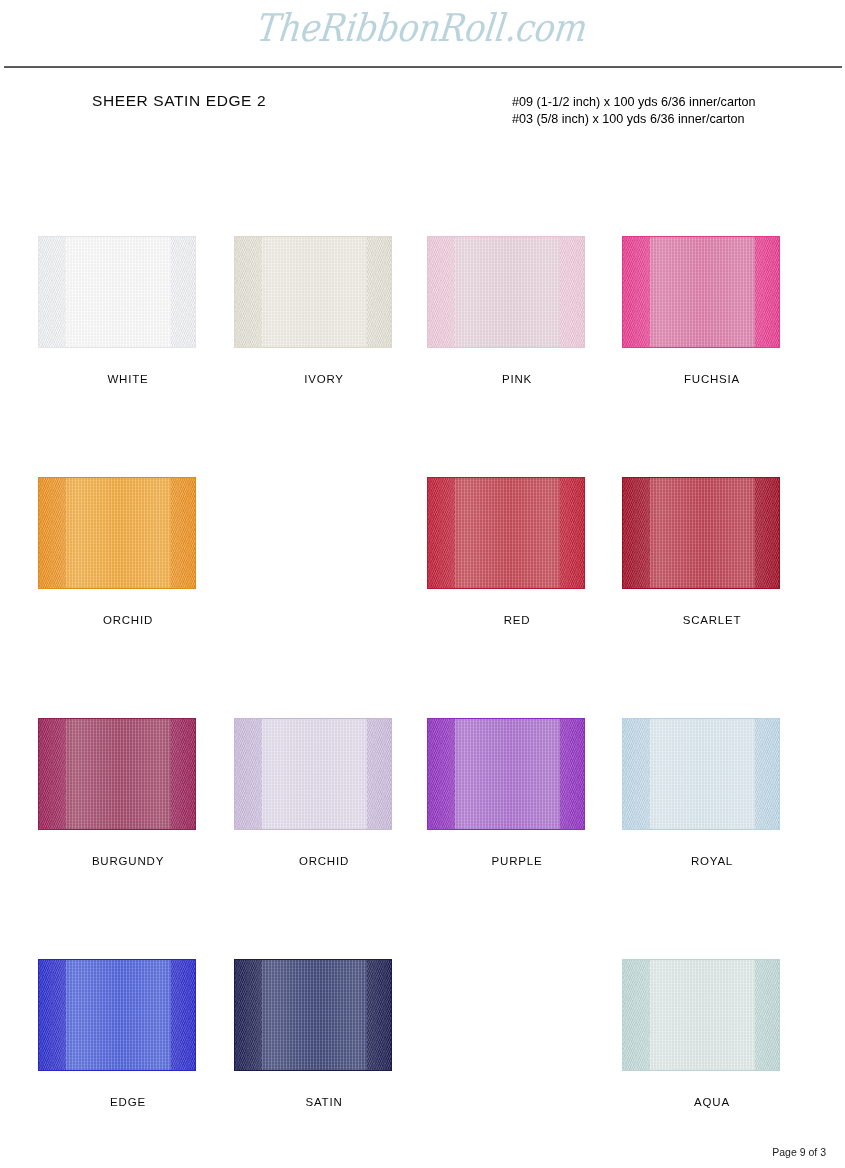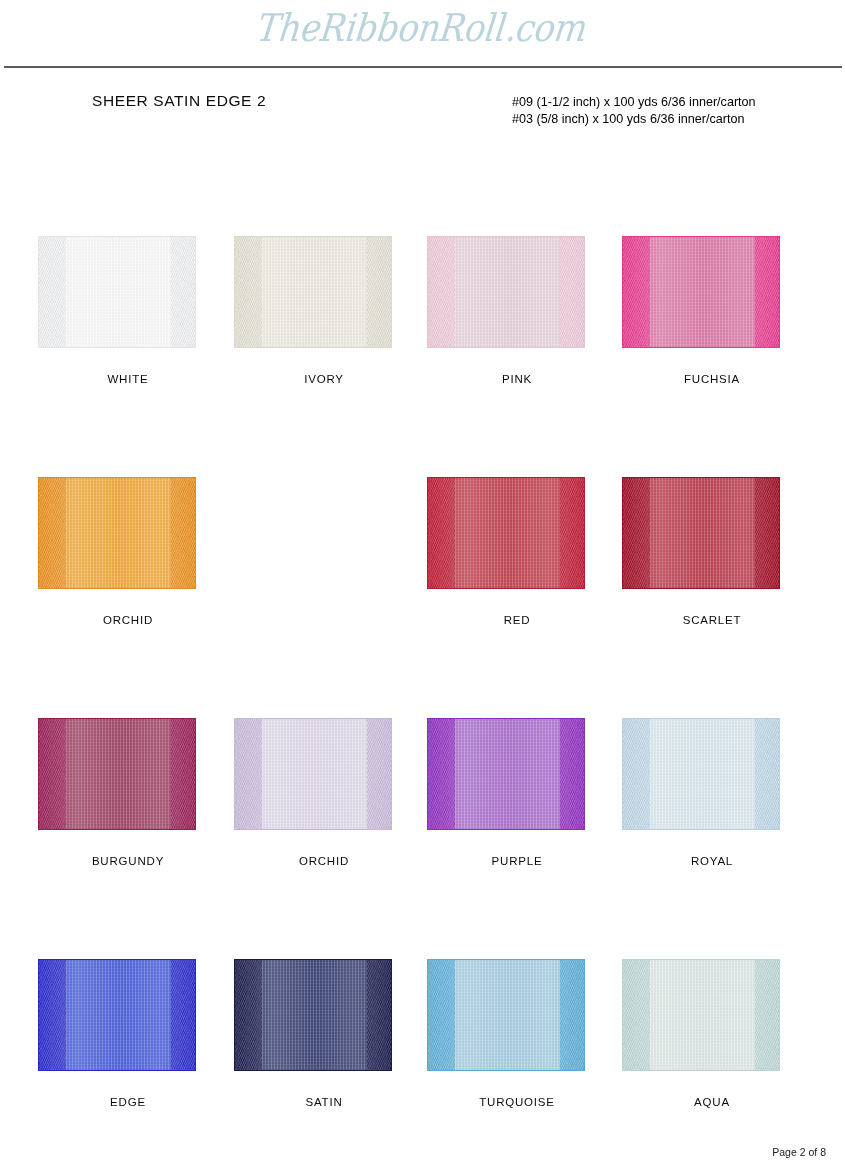--- a/index.html
+++ b/index.html
@@ -313,36 +313,26 @@
       <div class="cell c1">
         <div class="swatch">
           <div class="band edge-l" style="background: rgb(30, 31, 82);"></div>
           <div class="band sheer" style="background: rgb(58, 66, 117);"></div>
           <div class="band edge-r" style="background: rgb(30, 31, 82);"></div>
           <div class="sheen"></div>
           <div class="hairline" style="box-shadow: rgb(26, 27, 73) 0px 0px 0px 1px inset;"></div>
         </div>
         <div class="label">SATIN</div>
       </div>
-      <div class="cell c2">
-        <div class="swatch">
-          <div class="band edge-l" style="background: rgb(98, 179, 221);"></div>
-          <div class="band sheer" style="background: rgb(169, 207, 228);"></div>
-          <div class="band edge-r" style="background: rgb(98, 179, 221);"></div>
-          <div class="sheen"></div>
-          <div class="hairline" style="box-shadow: rgb(87, 168, 212) 0px 0px 0px 1px inset;"></div>
-        </div>
-        <div class="label">TURQUOISE</div>
-      </div>
       <div class="cell c3">
         <div class="swatch">
           <div class="band edge-l" style="background: rgb(195, 220, 219);"></div>
           <div class="band sheer" style="background: rgb(223, 233, 231);"></div>
           <div class="band edge-r" style="background: rgb(195, 220, 219);"></div>
           <div class="sheen"></div>
           <div class="hairline" style="box-shadow: rgb(185, 212, 211) 0px 0px 0px 1px inset;"></div>
         </div>
         <div class="label">AQUA</div>
       </div>
     </div>
   </div>
 
-<div class="footer">Page 2 of 8</div>
+<div class="footer">Page 9 of 3</div>
 
 </body></html>

